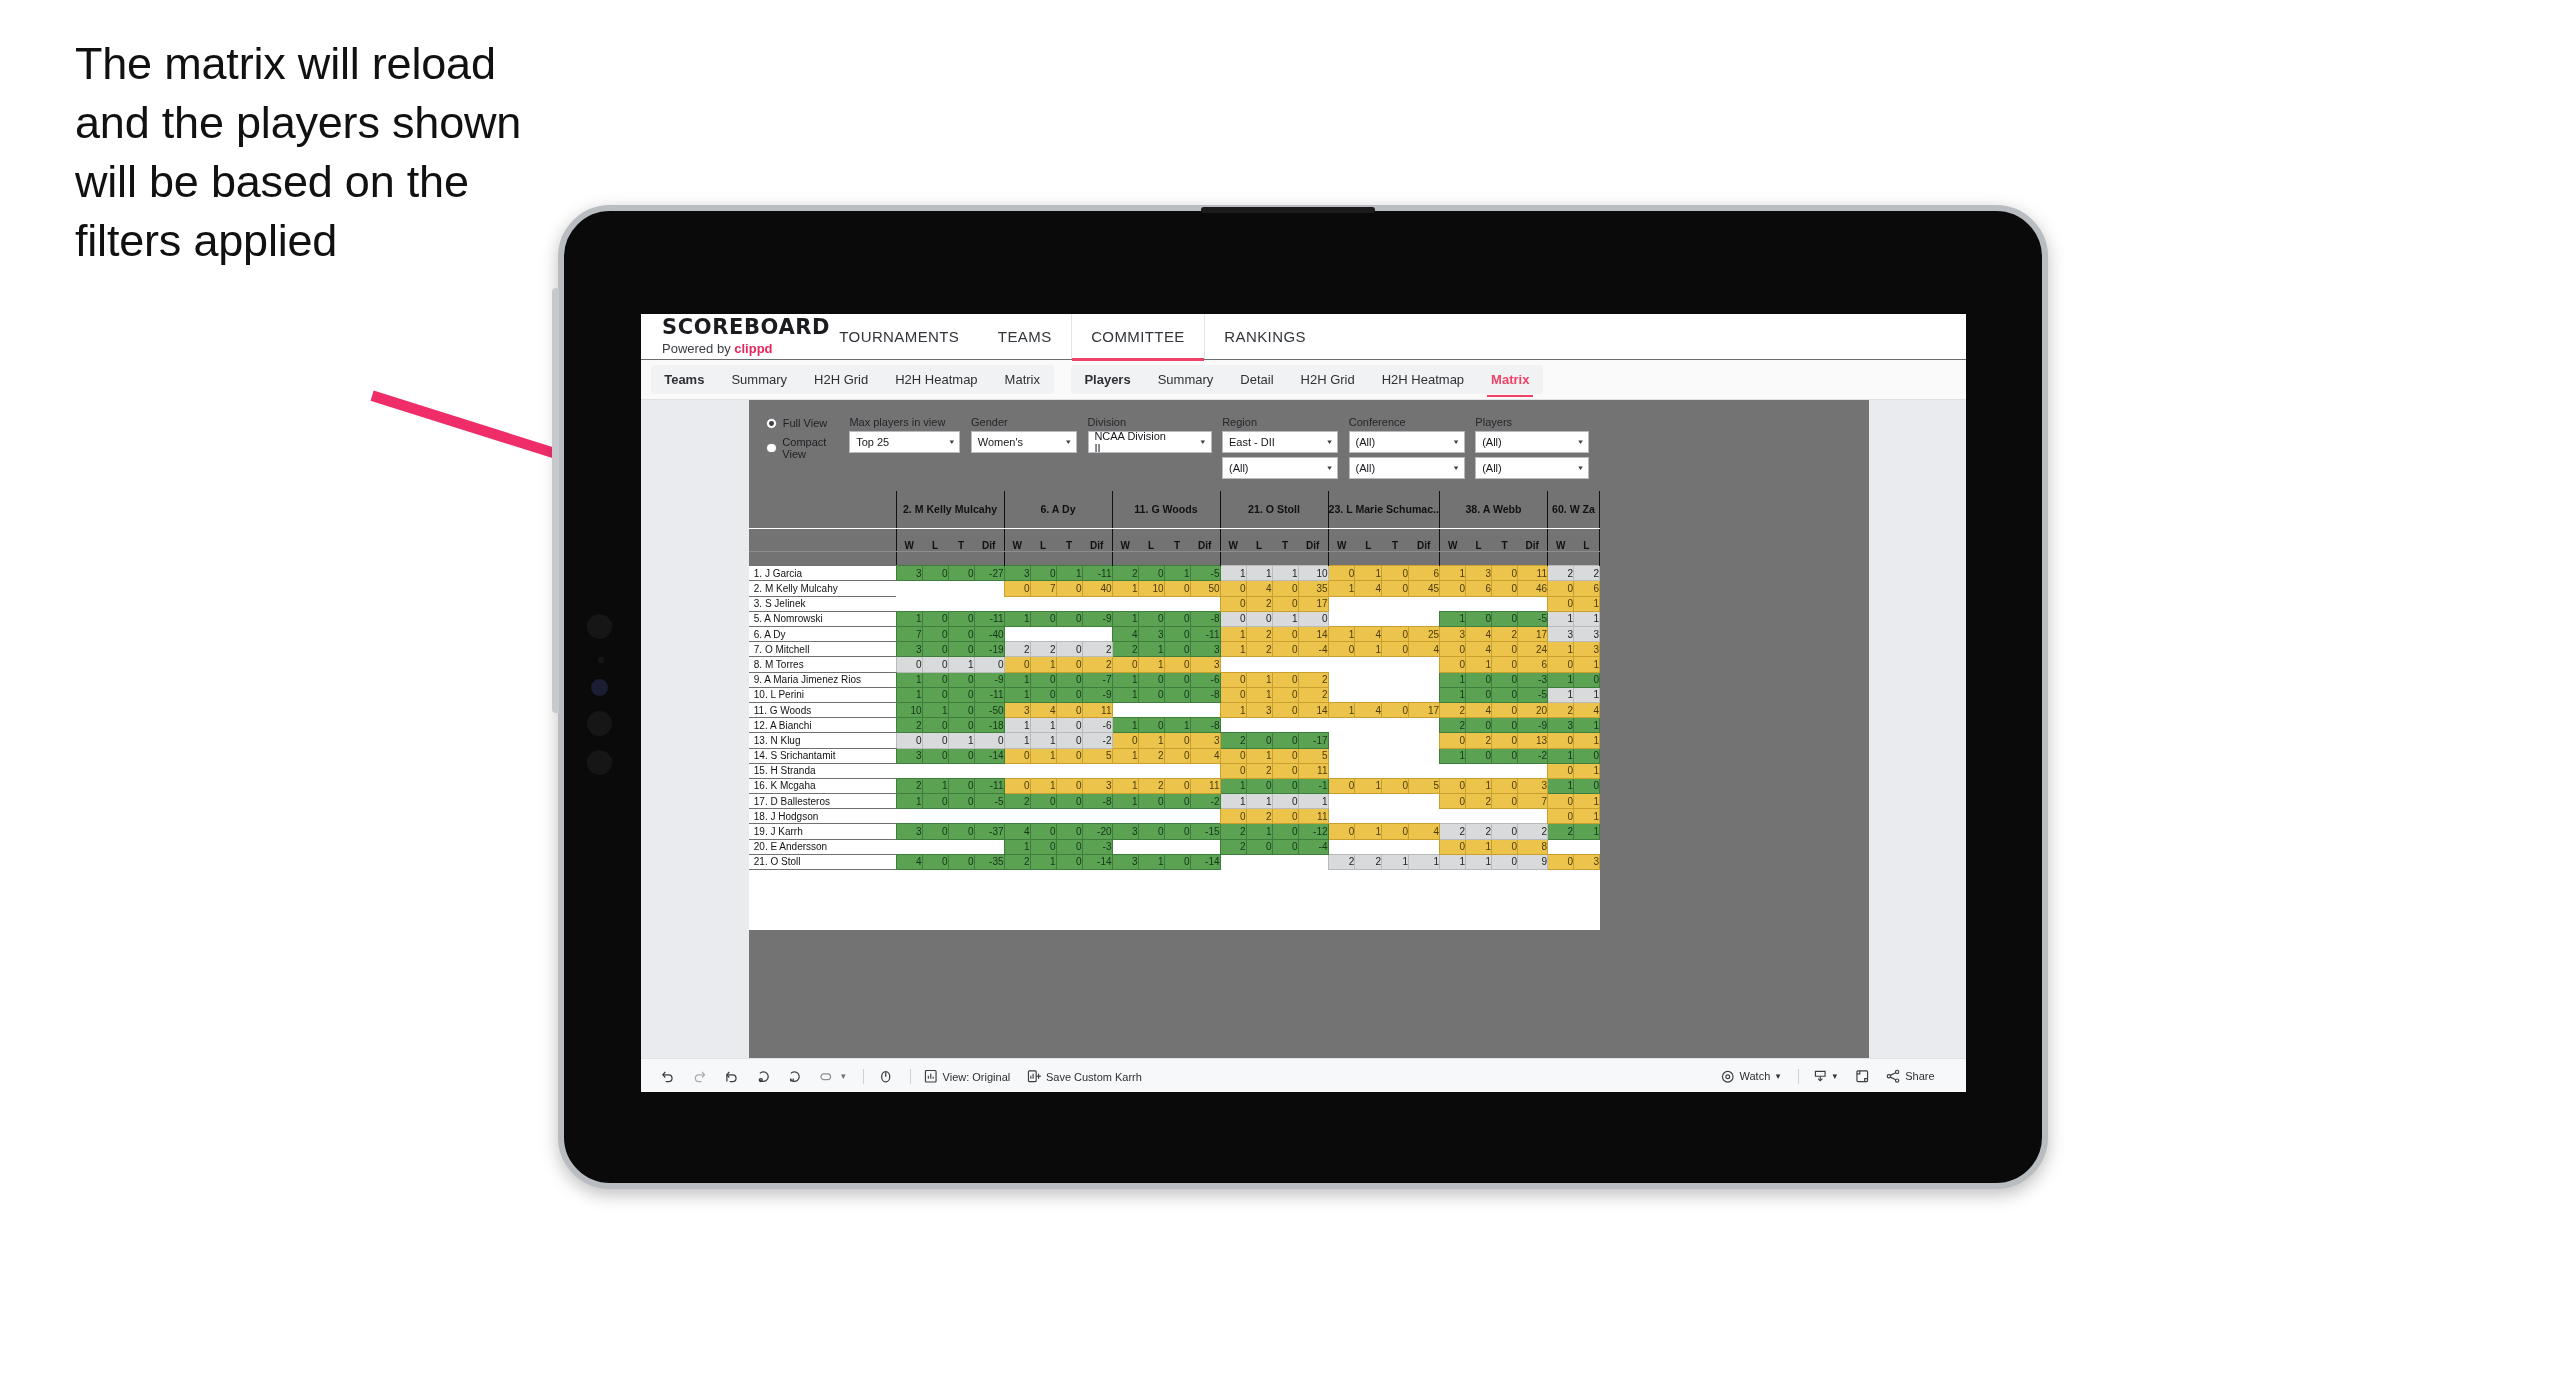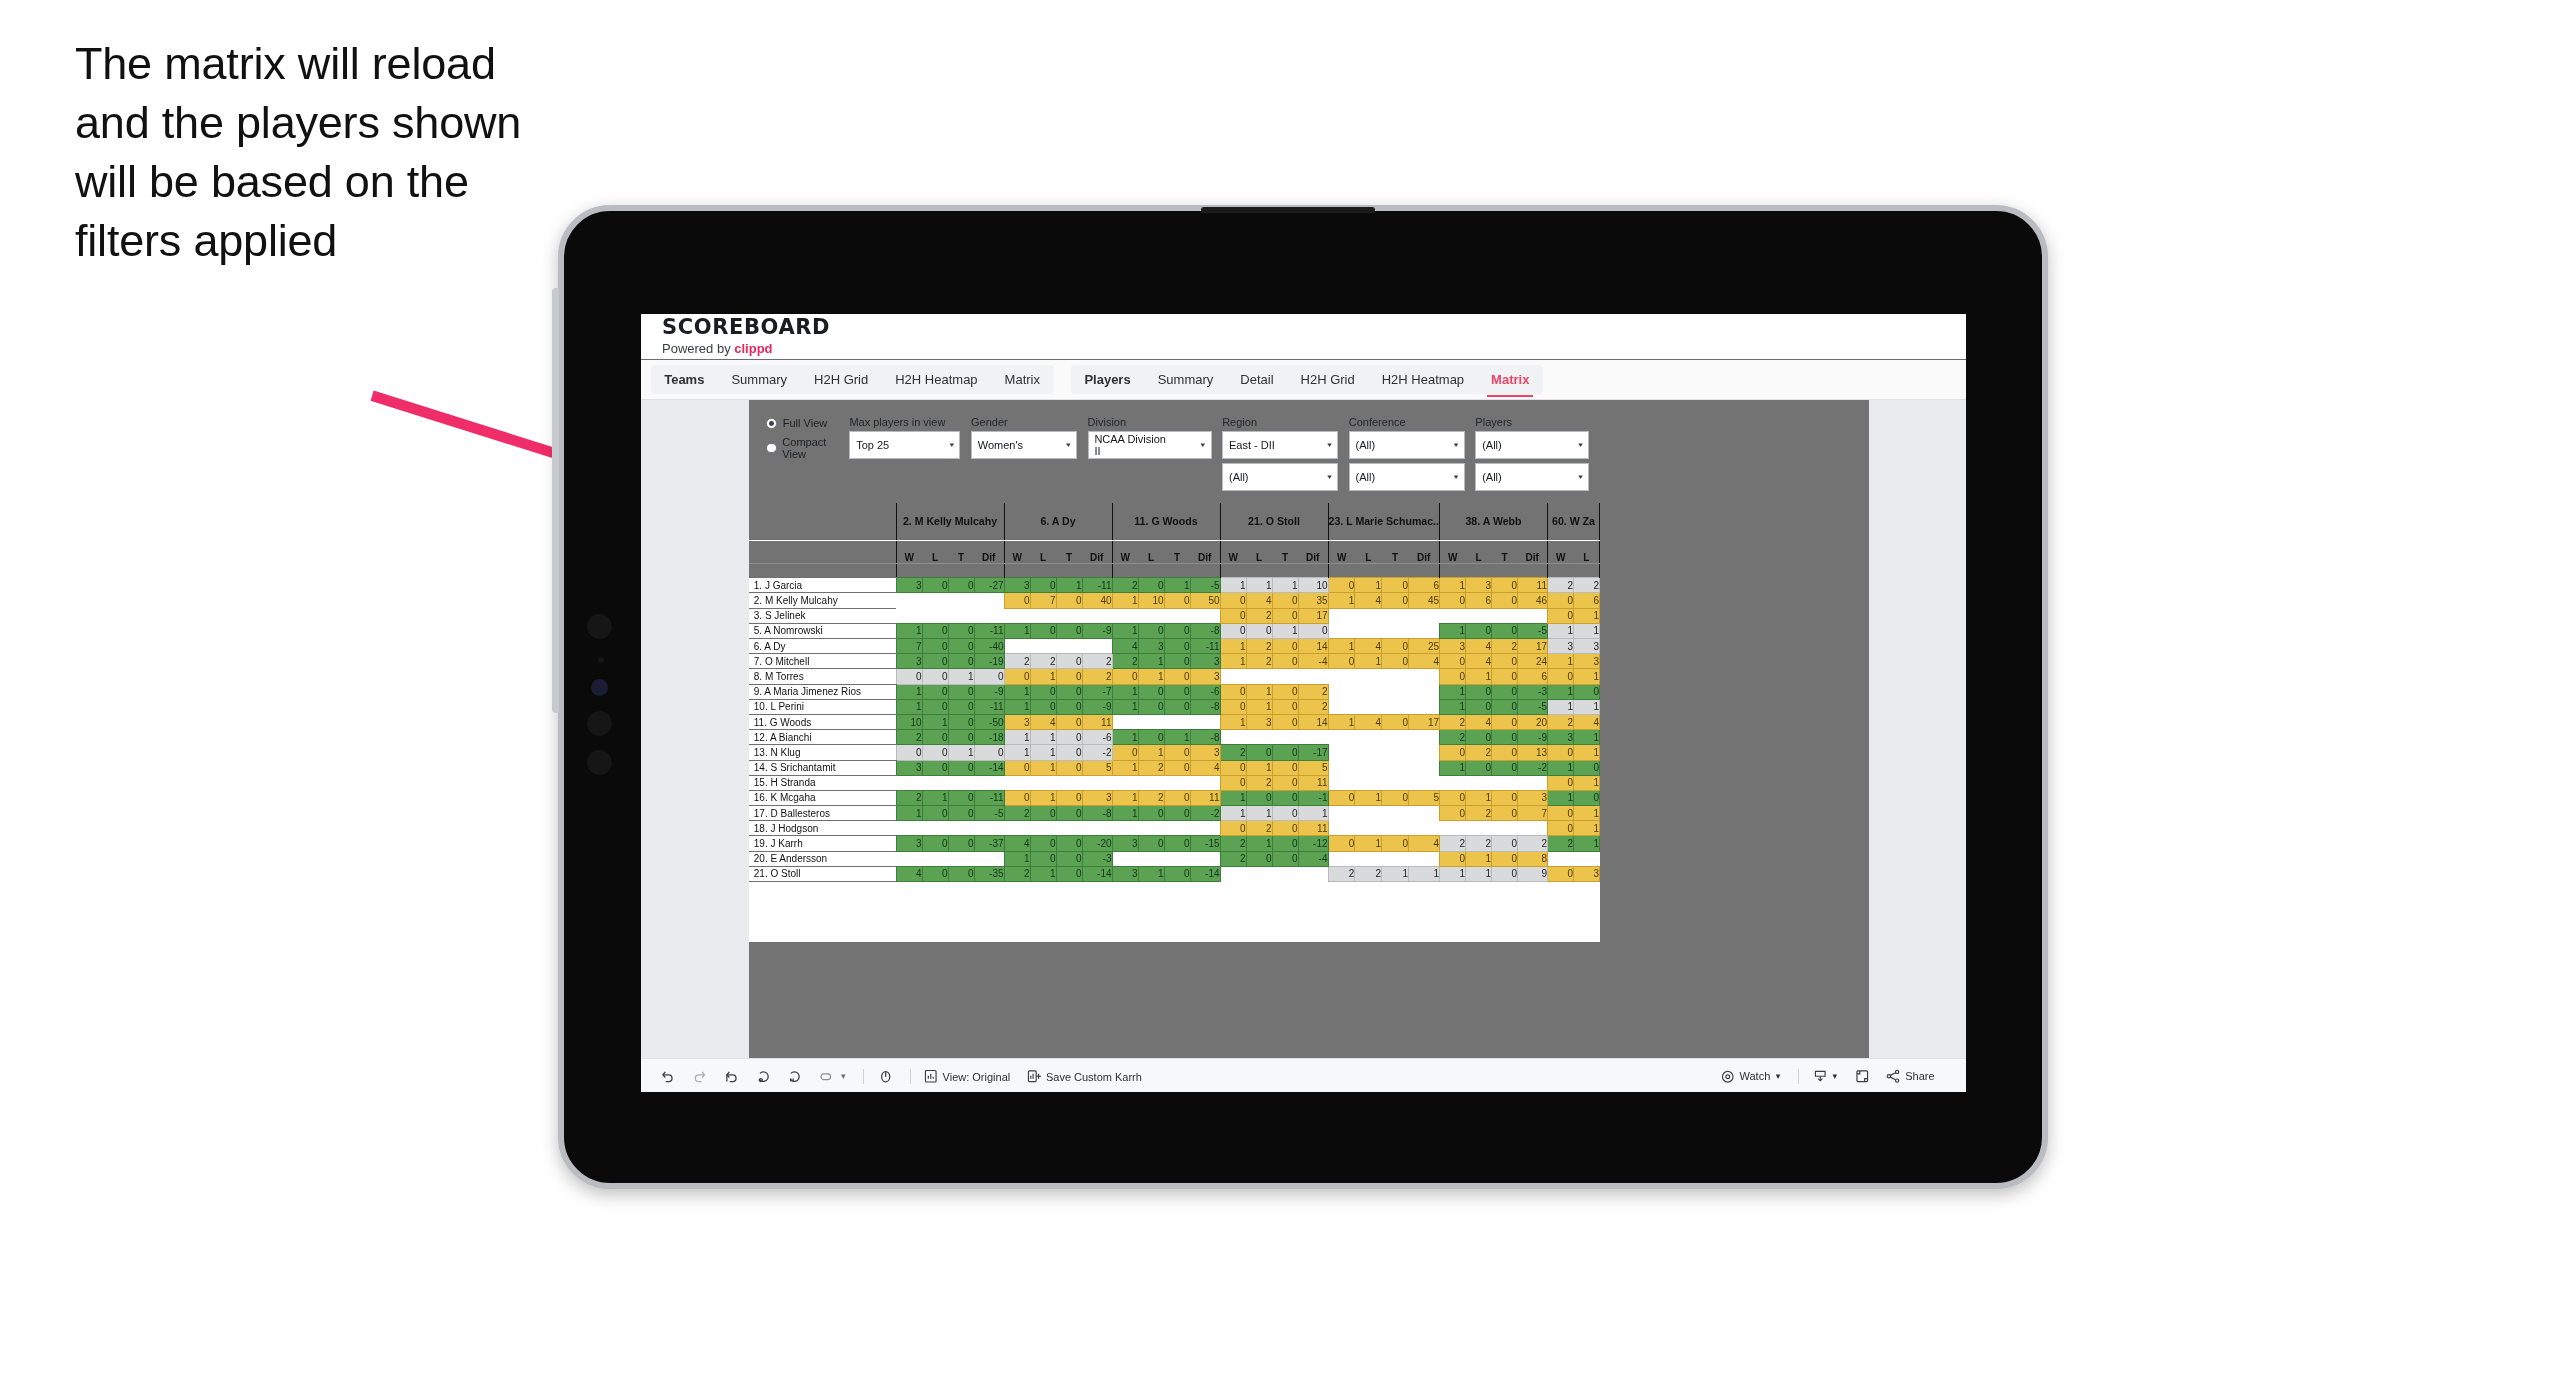--- a/index.html
+++ b/index.html
@@ -74,21 +74,21 @@
 
   
   .filters{padding:16.4px 0 0 17.4px;display:flex;align-items:flex-start;font-size:10.6px;color:#1d1f22;}
   .radios{width:83px;padding-top:1px;}
   .radio{display:flex;align-items:center;margin-bottom:6.8px;font-size:11px;cursor:pointer;}
   .rdot{width:10.6px;height:10.6px;border-radius:50%;border:1px solid #70737a;margin-right:5.8px;
         display:inline-block;box-sizing:border-box;background:#fff;position:relative;}
   .rdot.on:after{content:"";position:absolute;left:1.9px;top:1.9px;width:4.8px;height:4.8px;border-radius:50%;background:#3c3f45;}
   .fcol{margin-right:10.6px;}
   .flab{font-size:11px;color:#24262a;margin-bottom:2.9px;}
-  .sel{height:28px;border:1px solid #b7babe;background:#fff;display:flex;align-items:center;
+  .sel{height:22px;border:1px solid #b7babe;background:#fff;display:flex;align-items:center;
        justify-content:space-between;padding:0 3.9px 0 5.8px;font-size:11px;color:#16181b;
        box-sizing:border-box;margin-bottom:3.9px;cursor:pointer;}
   .sel .cv{font-size:7.7px;color:#3b3e43;transform:scaleY(.8);}
   .w-top{width:111px;} .w-gen{width:106px;} .w-div{width:124px;gap:25px;}
   .w-reg{width:116px;} .w-con{width:116px;} .w-pla{width:114px;}
 
   
   #mwrap{position:relative;margin:7.7px 0 0 0;}
   table.mx{border-collapse:collapse;font-size:10px;color:#111;table-layout:fixed;}
   table.mx td,table.mx th{padding:0;margin:0;}
@@ -153,20 +153,26 @@
   <div class="cam c5"></div>
 
   <div id="screen">
 
     <div class="hdr">
       <div class="brand">
         <div class="logo">SCOREBOARD</div>
         <div class="pw">
           <span>Powered by </span><b>clippd</b>
         </div>
+      </div>
+      <div class="navtabs">
+        <div class="navtab">TOURNAMENTS</div>
+        <div class="navtab">TEAMS</div>
+        <div class="navtab active">COMMITTEE</div>
+        <div class="navtab">RANKINGS</div>
       </div>
     </div>
 
     <div class="subbar">
       <div class="grp">
         <div class="stab">Teams</div>
         <div class="stab normal">Summary</div>
         <div class="stab normal">H2H Grid</div>
         <div class="stab normal">H2H Heatmap</div>
         <div class="stab normal">Matrix</div>

